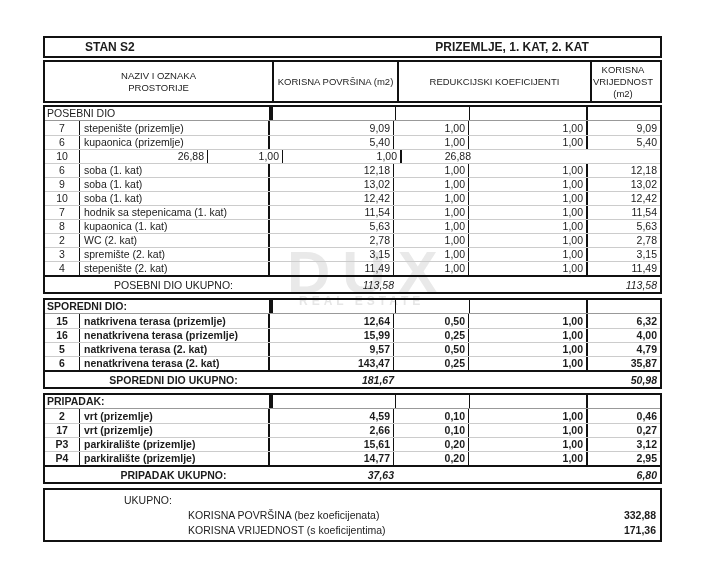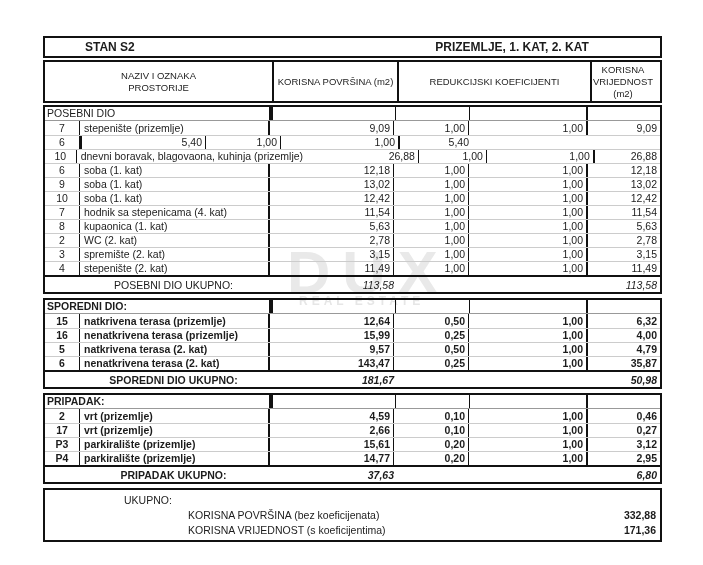--- a/index.html
+++ b/index.html
@@ -108,28 +108,28 @@
         <div class="row">
           <div class="cell c-num">7</div>
           <div class="cell c-nm">stepenište (prizemlje)</div>
           <div class="cell c-pov">9,09</div>
           <div class="cell c-k1">1,00</div>
           <div class="cell c-k2">1,00</div>
           <div class="cell c-vr">9,09</div>
         </div>
         <div class="row">
           <div class="cell c-num">6</div>
+          <div class="cell c-nm">kupaonica (prizemlje)</div>
           <div class="cell c-pov">5,40</div>
           <div class="cell c-k1">1,00</div>
           <div class="cell c-k2">1,00</div>
           <div class="cell c-vr">5,40</div>
         </div>
         <div class="row">
           <div class="cell c-num">10</div>
-          <div class="cell c-nm overflow">dnevni boravak, blagovaona, kuhinja (prizemlje)</div>
           <div class="cell c-pov no-left">26,88</div>
           <div class="cell c-k1">1,00</div>
           <div class="cell c-k2">1,00</div>
           <div class="cell c-vr">26,88</div>
         </div>
         <div class="row">
           <div class="cell c-num">6</div>
           <div class="cell c-nm">soba (1. kat)</div>
           <div class="cell c-pov">12,18</div>
           <div class="cell c-k1">1,00</div>
@@ -147,21 +147,21 @@
         <div class="row">
           <div class="cell c-num">10</div>
           <div class="cell c-nm">soba (1. kat)</div>
           <div class="cell c-pov">12,42</div>
           <div class="cell c-k1">1,00</div>
           <div class="cell c-k2">1,00</div>
           <div class="cell c-vr">12,42</div>
         </div>
         <div class="row">
           <div class="cell c-num">7</div>
-          <div class="cell c-nm">hodnik sa stepenicama (4. kat)</div>
+          <div class="cell c-nm">hodnik sa stepenicama (1. kat)</div>
           <div class="cell c-pov">11,54</div>
           <div class="cell c-k1">1,00</div>
           <div class="cell c-k2">1,00</div>
           <div class="cell c-vr">11,54</div>
         </div>
         <div class="row">
           <div class="cell c-num">8</div>
           <div class="cell c-nm">kupaonica (1. kat)</div>
           <div class="cell c-pov">5,63</div>
           <div class="cell c-k1">1,00</div>

